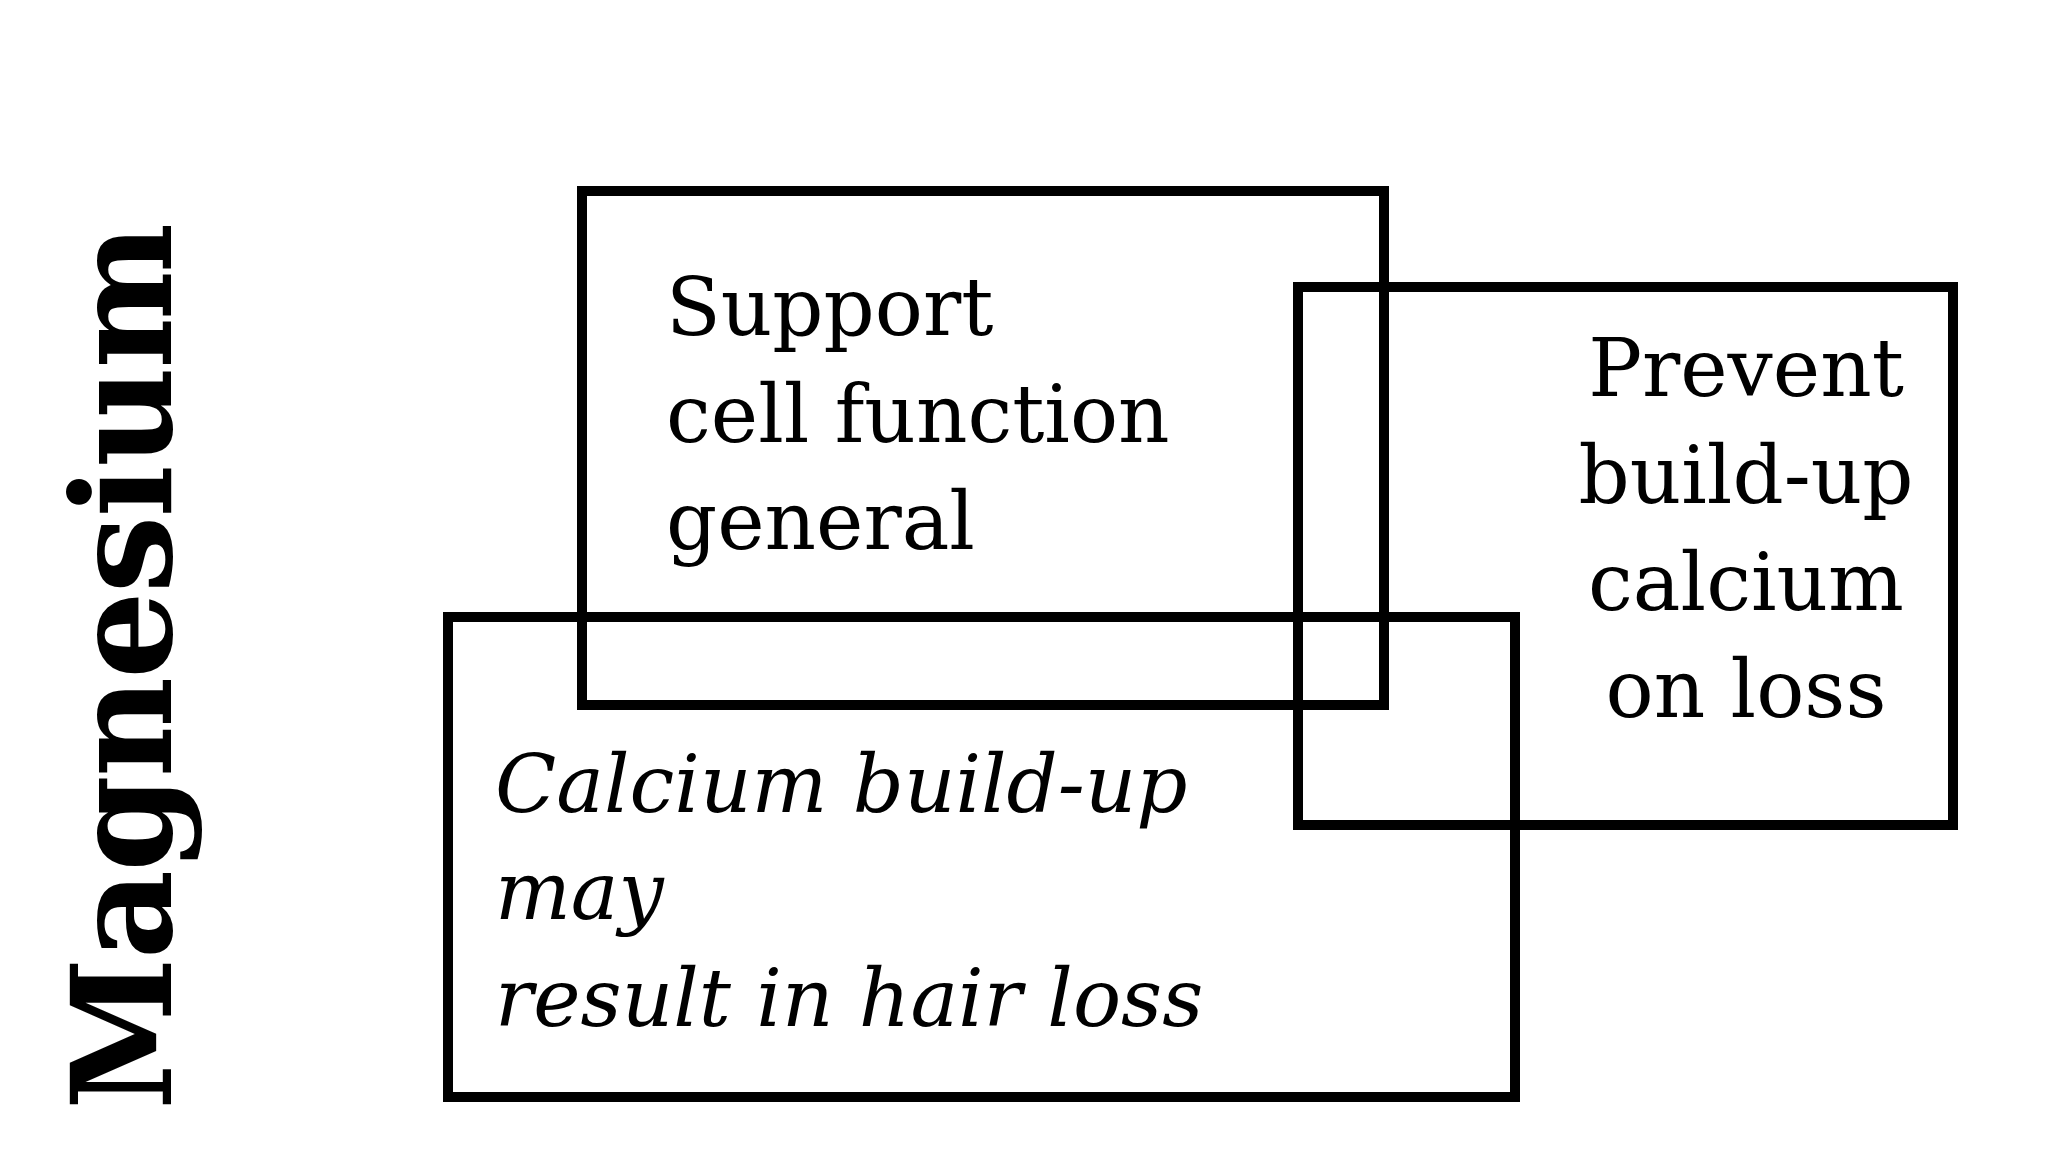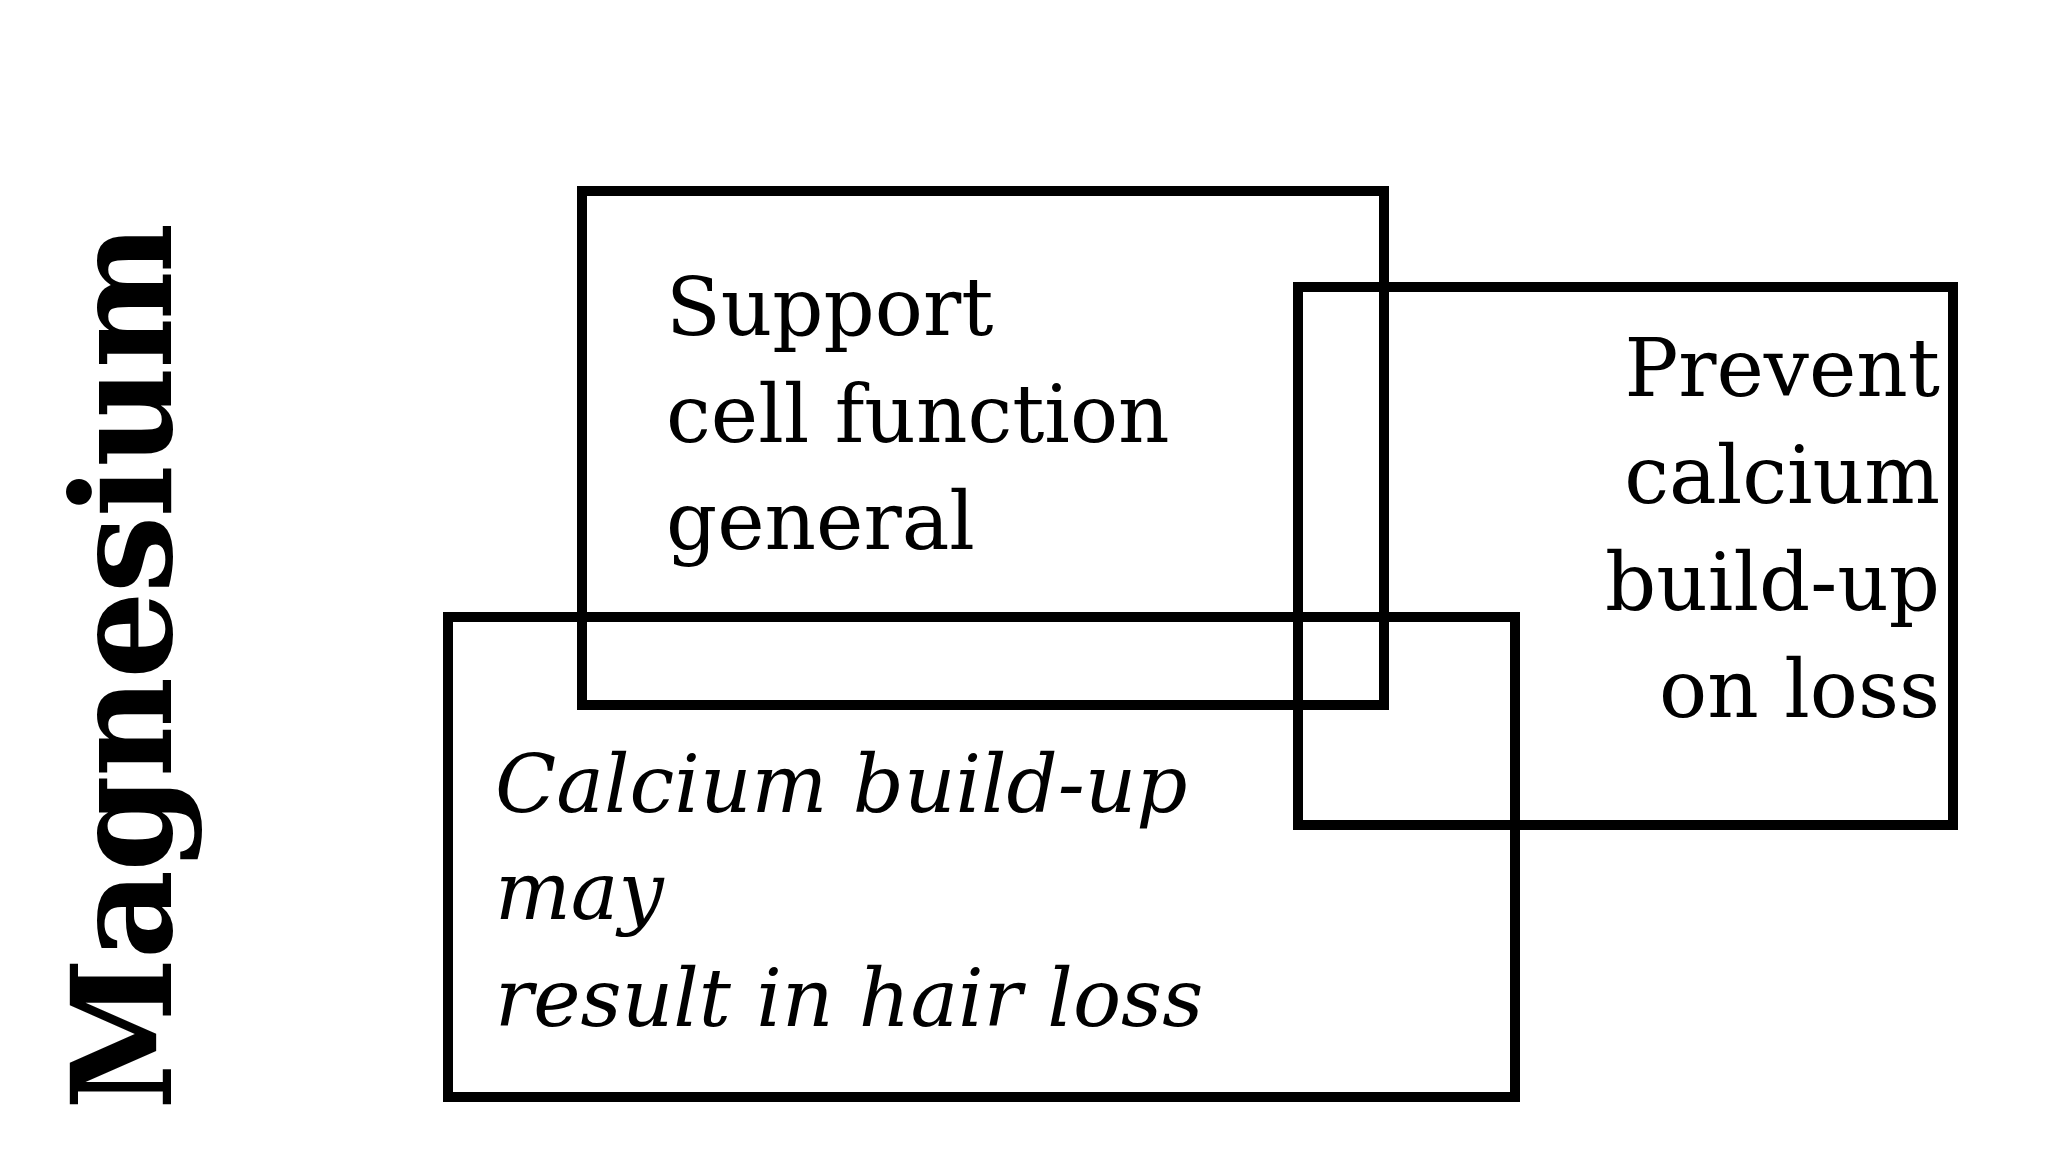--- a/index.html
+++ b/index.html
@@ -58,21 +58,21 @@
     .box-text {
       font-size: 80px;
       line-height: 107px;
     }
     .box-support .box-text {
       padding: 58px 10px 0 79px;
       text-align: left;
     }
     .box-prevent .box-text {
       padding: 23px 8px 0 249px;
-      text-align: right;
+      text-align: center;
     }
     .box-calcium .box-text {
       padding: 109px 10px 0 42px;
       text-align: left;
     }
     .text-line {
       display: block;
       white-space: nowrap;
     }
   </style>
@@ -87,22 +87,22 @@
     <div class="box-text">
       <span class="text-line">Support</span>
       <span class="text-line">cell function</span>
       <span class="text-line">general</span>
     </div>
   </div>
 
   <div class="vbox box-prevent">
     <div class="box-text">
       <span class="text-line">Prevent</span>
+      <span class="text-line">build-up</span>
       <span class="text-line">calcium</span>
-      <span class="text-line">build-up</span>
       <span class="text-line">on loss</span>
     </div>
   </div>
 
   <div class="vbox box-calcium">
     <div class="box-text">
       <span class="text-line">Calcium build-up</span>
       <span class="text-line">may</span>
       <span class="text-line">result in hair loss</span>
     </div>

